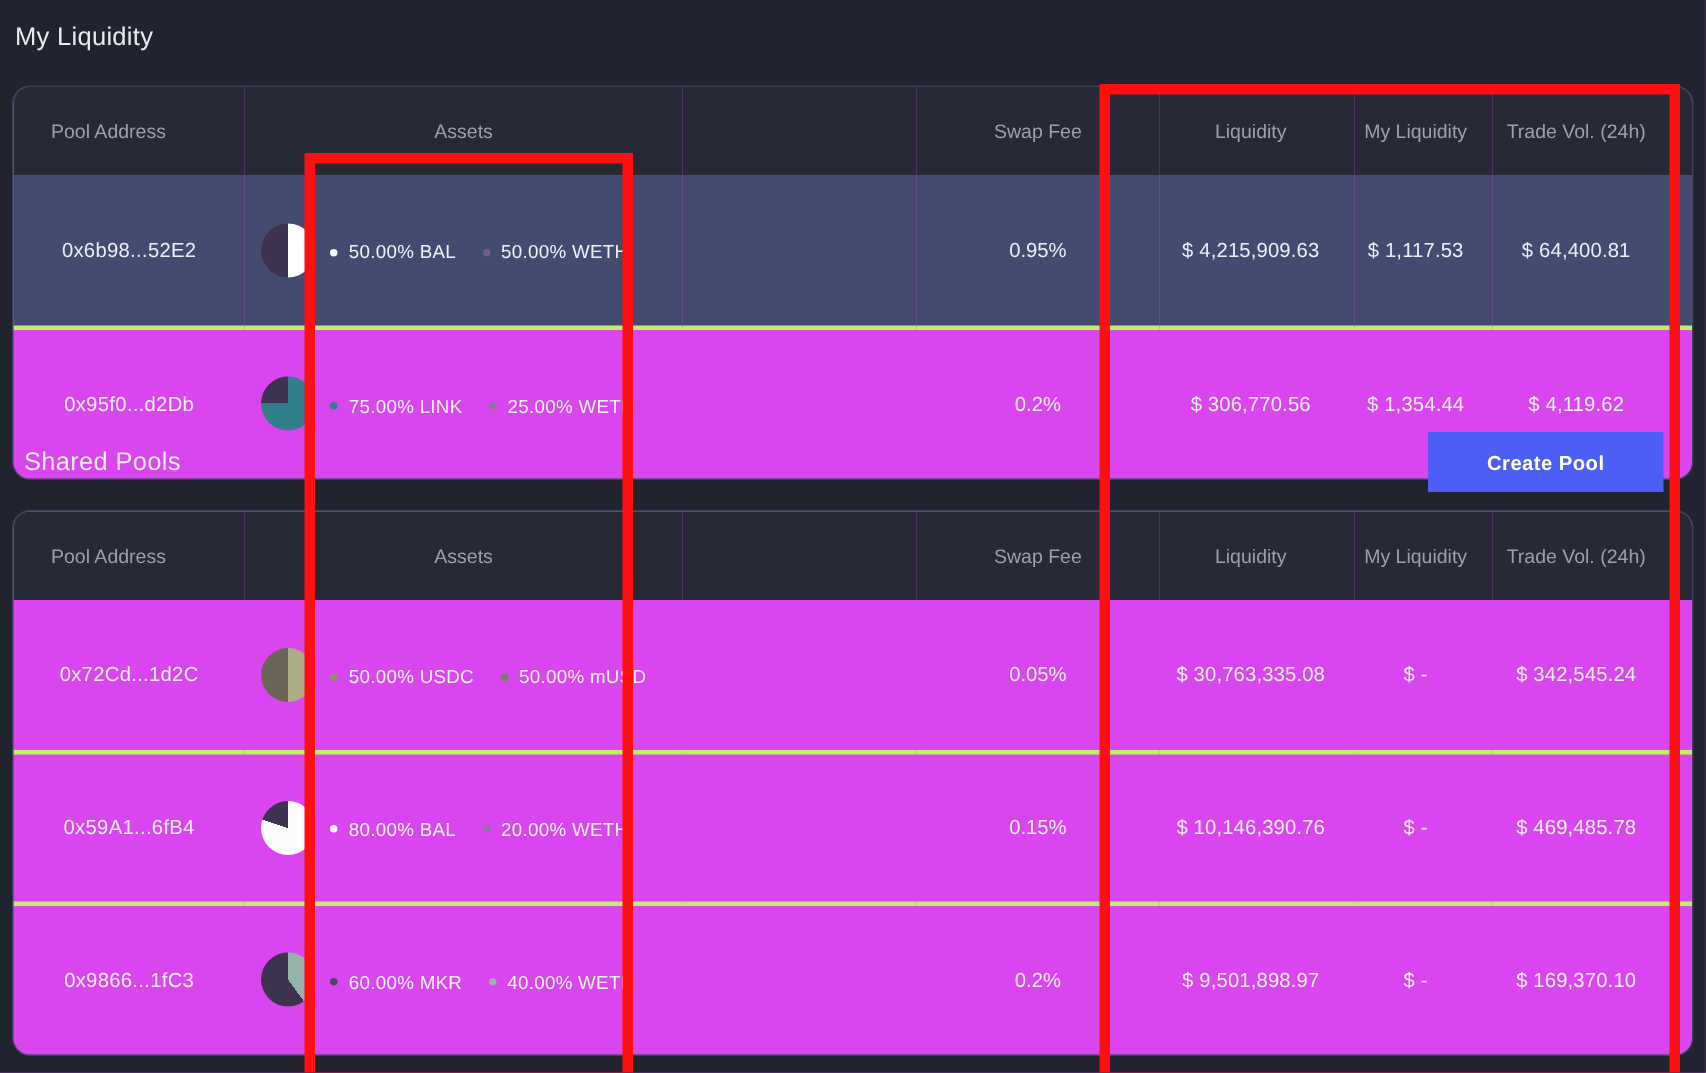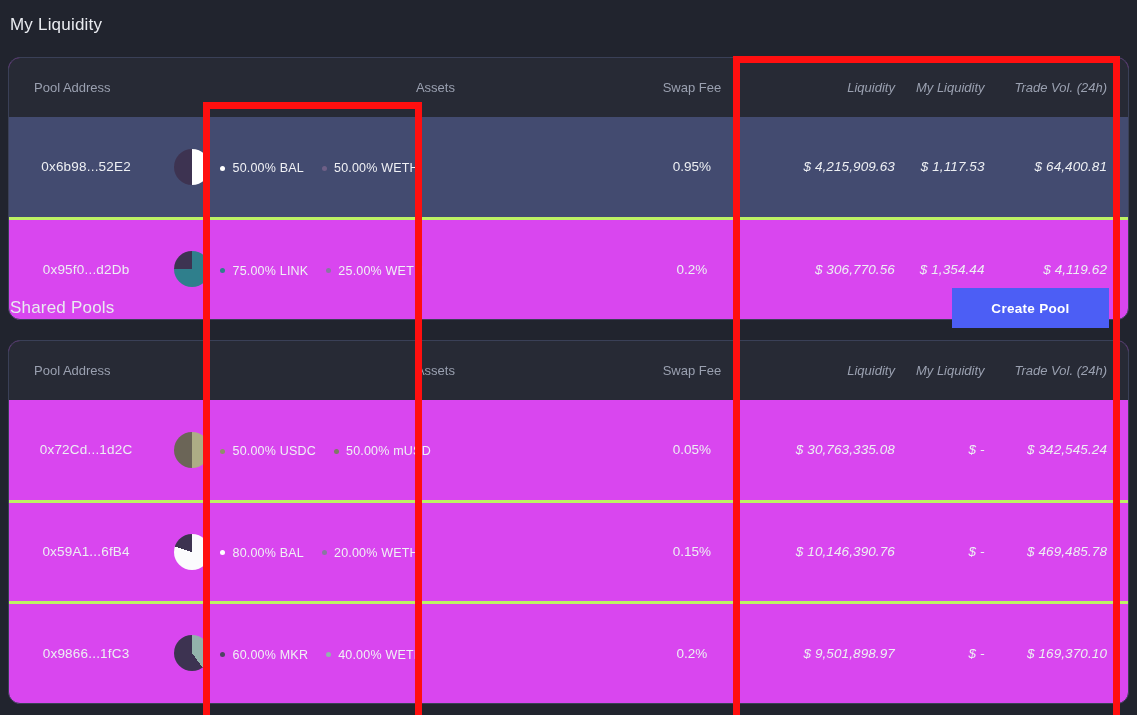--- a/index.html
+++ b/index.html
@@ -18,21 +18,21 @@
     font-weight: 400;
     letter-spacing: .2px;
   }
   #my-liquidity-title { position: absolute; left: 10px; top: 15px; }
 
   .shared-header {
     position: absolute;
     left: 0; top: 280px;
     width: 1137px; height: 56px;
     display: flex; align-items: center;
-    padding: 0 28px 0 10px;
+    padding: 0 28px 0 16px;
   }
   .shared-header .spacer { flex: 1; }
 
   .create-pool-btn {
     background: #4c5ef5;
     color: #ffffff;
     border: none;
     border-radius: 0;
     font-family: "Liberation Sans", sans-serif;
     font-size: 13.5px;
@@ -79,23 +79,23 @@
   col.c-addr   { width: 148px; }
   col.c-pie    { width: 55px;  }
   col.c-assets { width: 225px; }
   col.c-gap    { width: 150px; }
   col.c-fee    { width: 155px; }
   col.c-liq    { width: 125px; }
   col.c-myliq  { width: 88px;  }
   col.c-vol    { width: 128px; }
 
   .th-addr   { text-align: left; padding-left: 25px !important; }
-  .th-assets { text-align: right; padding-left: 0 !important; }
+  .th-assets { text-align: center; padding-left: 0 !important; }
   .th-fee, .td-fee { text-align: center; }
-  .th-liq, .td-liq, .th-myliq, .td-myliq, .th-vol, .td-vol { text-align: right; font-style: italic; }
+  .th-liq, .td-liq, .th-myliq, .td-myliq, .th-vol, .td-vol { text-align: center; }
   .th-vol, .td-vol { padding-right: 21px !important; }
   .th-liq, .td-liq { padding-right: 8px !important; }
   .th-myliq, .td-myliq { padding-right: 10px !important; }
 
   .td-addr { text-align: center; letter-spacing: .2px; }
 
   
   .pie {
     width: 36px; height: 36px;
     border-radius: 50%;

